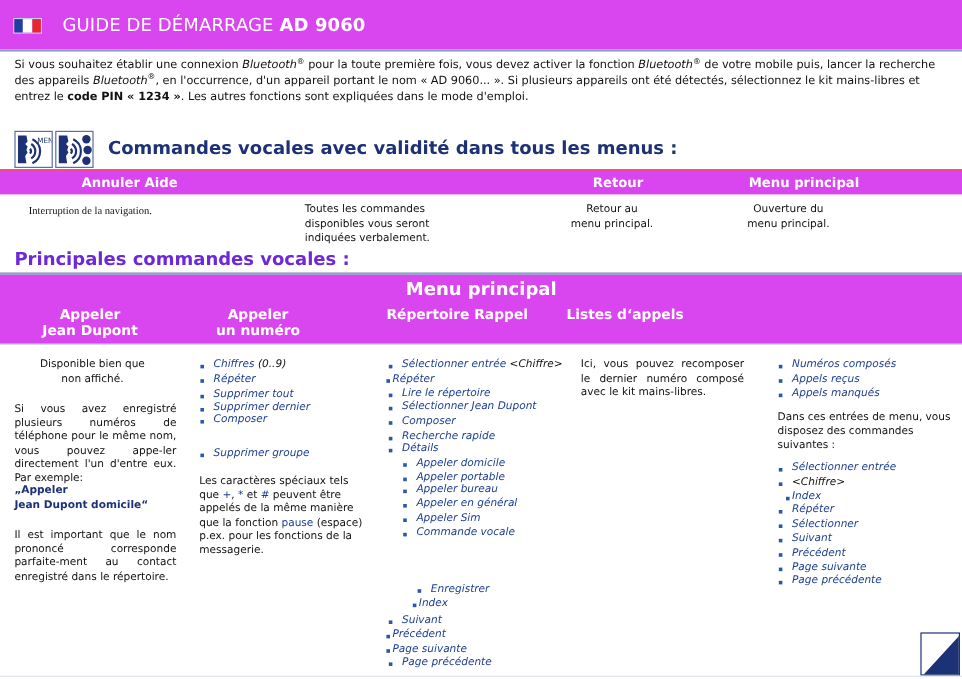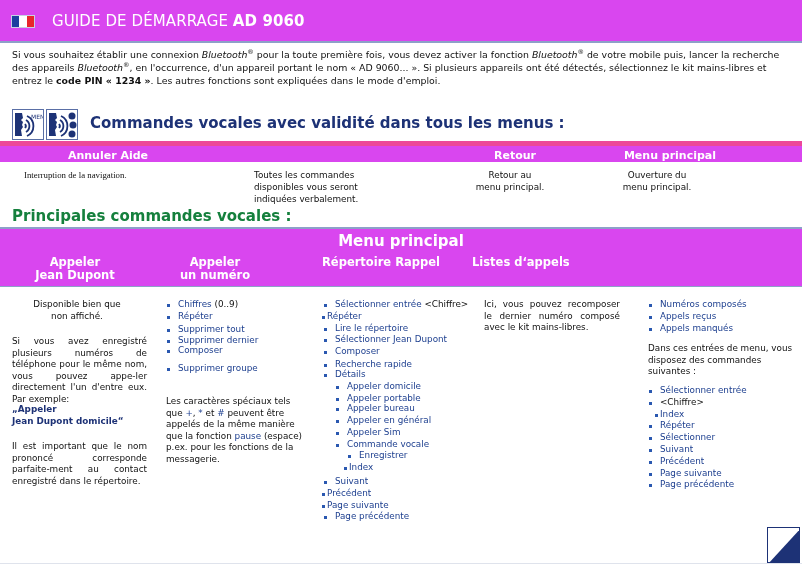--- a/index.html
+++ b/index.html
@@ -23,42 +23,42 @@
   #intro i { font-style: italic; }
   #intro sup { font-size: 6.5px; vertical-align: 4px; line-height: 0; }
 
   
   .voice-icon { position: absolute; top: 109px; width: 32px; height: 31px; border: 1px solid #5a6fa6; background: #fff; }
   #icon-menu { left: 12px; }
   #icon-num { left: 46px; }
   #h-global { position: absolute; left: 90px; top: 114px; font-size: 15px; font-weight: bold; color: #1d3276; }
 
   
-  #global-bar { position: absolute; left: 0; top: 141px; width: 802px; height: 21px; border-top: 5px solid #ec4899; }
+  #global-bar { position: absolute; left: 0; top: 141px; width: 802px; height: 21px; border-top: 2px solid #ec4899; }
   .gb-label { position: absolute; top: 3px; font-size: 11px; font-weight: bold; color: #fff; text-align: center; }
   .gdesc { position: absolute; top: 170px; font-size: 8.8px; line-height: 11.5px; color: #111; }
 
-  #h-main { position: absolute; left: 12px; top: 207px; font-size: 15px; font-weight: bold; color: #15803d; }
+  #h-main { position: absolute; left: 12px; top: 207px; font-size: 15px; font-weight: bold; color: #6d28d9; }
   #main-rule { position: absolute; left: 0; top: 227px; width: 802px; height: 2px; background: #8da0c8; }
 
   
   #main-bar { position: absolute; left: 0; top: 229px; width: 802px; height: 57px; }
   #main-bar-title { position: absolute; left: 0; width: 802px; top: 3px; text-align: center; font-size: 15px; font-weight: bold; color: #fff; }
   .mb-col { position: absolute; top: 27px; font-size: 11.5px; font-weight: bold; color: #fff; text-align: center; line-height: 13px; }
   #main-bar-bottom { position: absolute; left: 0; top: 286px; width: 802px; height: 1px; background: #8da0c8; }
 
   
   .txt { font-size: 8.8px; line-height: 11.5px; color: #111; }
-  ul.cmds { list-style: none; font-size: 8.8px; line-height: 11.8px; color: #1d3f8f; }
+  ul.cmds { list-style: none; font-size: 8.8px; line-height: 11.8px; color: #1d3f8f; font-style: italic; }
   ul.cmds li { position: relative; padding-left: 12px; }
   ul.cmds li::before { content: ""; position: absolute; left: 1px; top: 5px; width: 3px; height: 3px; background: #2a58b0; }
   ul.cmds li.tight { padding-left: 4px; }
   ul.cmds li.tight::before { left: -1px; }
   ul.cmds li.sub { margin-left: 12px; }
-  ul.cmds li.sub2 { margin-left: 24px; }
+  ul.cmds li.sub2 { margin-left: 24px; margin-top: 36px; }
   ul.cmds .black { color: #111; }
 
   #col1-a { position: absolute; left: 22px; top: 299px; width: 110px; text-align: center; }
   #col1-b { position: absolute; left: 12px; top: 336px; width: 135px; text-align: justify; }
   #col1-quote { position: absolute; left: 12px; top: 404px; width: 135px; font-size: 8.8px; line-height: 11.5px; font-weight: bold; color: #1d3276; }
   #col1-c { position: absolute; left: 12px; top: 441px; width: 135px; text-align: justify; }
 
   #col2-list { position: absolute; left: 166px; top: 299px; width: 140px; }
   #col2-note { position: absolute; left: 166px; top: 396px; width: 140px; }
 
@@ -167,21 +167,21 @@
   <div>Jean Dupont domicile“</div>
 </div>
 <div id="col1-c" class="txt">Il est important que le nom prononcé corresponde parfaite-ment au contact enregistré dans le répertoire.</div>
 
 <ul id="col2-list" class="cmds">
   <li><span>Chiffres</span><span class="black"> (0..9)</span></li>
   <li><span>Répéter</span></li>
   <li style="margin-top:1px"><span>Supprimer tout</span></li>
   <li><span>Supprimer dernier</span></li>
   <li style="margin-top:-2px"><span>Composer</span></li>
-  <li style="margin-top:6px"><span>Supprimer groupe</span></li>
+  <li style="margin-top:16px"><span>Supprimer groupe</span></li>
 </ul>
 <div id="col2-note" class="txt"><span>Les caractères spéciaux tels que </span><span class="link-blue">+</span><span>, </span><span class="link-blue">*</span><span> et </span><span class="link-blue">#</span><span> peuvent être appelés de la même manière que la fonction </span><span class="link-blue">pause</span><span> (espace) p.ex. pour les fonctions de la messagerie.</span></div>
 
 <ul id="col3-list" class="cmds">
   <li><span>Sélectionner entrée</span><span class="black"> &lt;Chiffre&gt;</span></li>
   <li class="tight"><span>Répéter</span></li>
   <li><span>Lire le répertoire</span></li>
   <li><span>Sélectionner Jean Dupont</span></li>
   <li><span>Composer</span></li>
   <li style="margin-top:1px"><span>Recherche rapide</span></li>

